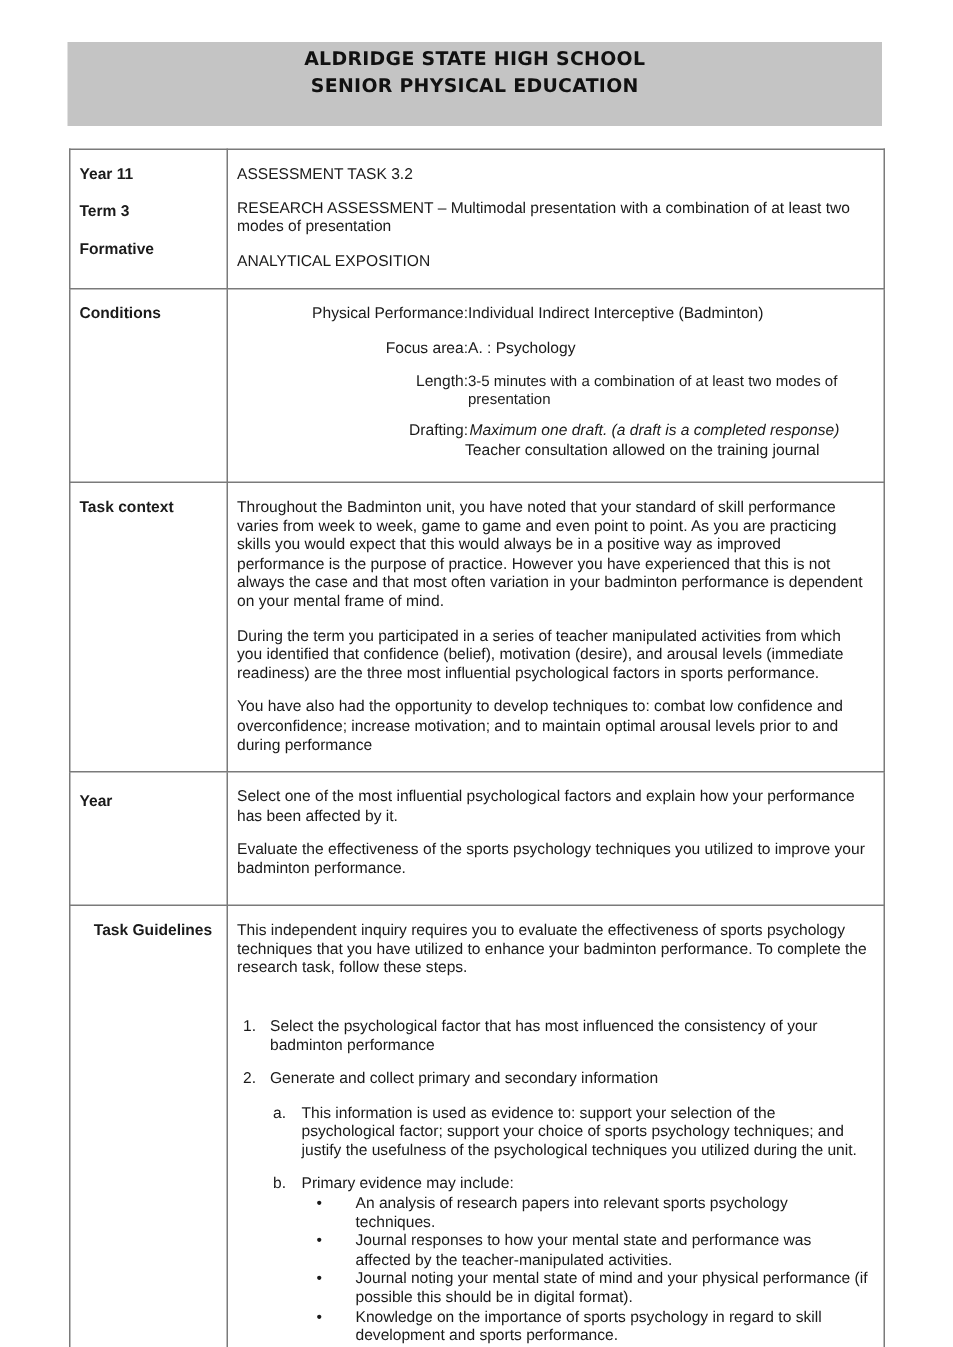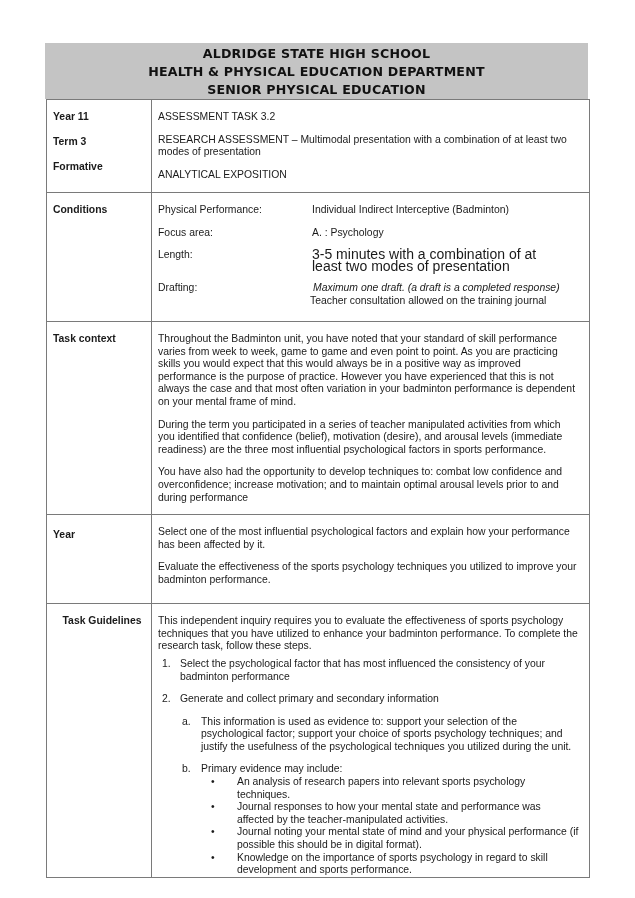--- a/index.html
+++ b/index.html
@@ -1,56 +1,55 @@
 <!DOCTYPE html>
 <html><head>
 <meta charset="utf-8">
 <style>
   html, body { margin: 0; padding: 0; background: #ffffff; }
   body {
     width: 635px; height: 898px; position: relative; overflow: hidden;
     font-family: "Liberation Sans", sans-serif; color: #1a1a1a;
   }
   .banner {
-    position: absolute; left: 45px; top: 43px; width: 543px; height: 56px;
+    position: absolute; left: 45px; top: 28px; width: 543px; height: 56px;
     background: #c4c4c4; text-align: center;
     font-family: "DejaVu Sans", sans-serif; font-weight: bold;
     font-size: 12.6px; line-height: 18px; color: #111; padding-top: 2px;
     box-sizing: border-box; letter-spacing: 0.2px;
   }
   .banner div { white-space: nowrap; }
   table.main {
     position: absolute; left: 46px; top: 99px; width: 544px;
     border-collapse: collapse; font-size: 10.4px; line-height: 12.6px;
   }
   table.main td {
     border: 1.2px solid #7a7a7a; vertical-align: top; padding: 0;
   }
   td.label { width: 98px; padding: 11px 0 0 6px !important; font-weight: bold; }
   td.content { padding: 11px 10px 0 6px !important; }
   .row-last td { border-bottom: none; }
   .lbl-line { margin-bottom: 12.4px; white-space: nowrap; }
   p { margin: 0 0 10px 0; }
   .cond-row { display: flex; margin-bottom: 10px; }
-  .cond-k { width: 154px; flex: none; }
+  .cond-k { width: 154px; flex: none; text-align: right; }
   .cond-v { flex: 1; }
-  .cond-v.small { font-size: 14px; line-height: 11.5px; }
+  .cond-v.small { font-size: 10px; line-height: 11.5px; }
   .num-item { display: flex; margin: 0 0 10px 0; padding-left: 4px; }
   .num-marker { width: 18px; flex: none; }
   .alpha-item { display: flex; margin: 0 0 10px 0; padding-left: 24px; }
   .alpha-marker { width: 19px; flex: none; }
   .bullet { display: flex; padding-left: 53px; }
   .bullet-marker { width: 26px; flex: none; }
 </style>
 </head>
 <body>
 
 <div class="banner">
   <div>ALDRIDGE STATE HIGH SCHOOL</div>
-  <div>HEALTH &amp; PHYSICAL EDUCATION DEPARTMENT</div>
   <div>SENIOR PHYSICAL EDUCATION</div>
 </div>
 
 <table class="main">
 
   <tbody>
       <tr>
     <td class="label" style="height:81px;">
       <div class="lbl-line">Year 11</div>
       <div class="lbl-line">Term 3</div>
@@ -103,21 +102,21 @@
         </td>
     <td class="content">
       <p>Select one of the most influential psychological factors and explain how your performance has been affected by it.</p>
       <p>Evaluate the effectiveness of the sports psychology techniques you utilized to improve your badminton performance.</p>
     </td>
   </tr>
 
   <tr class="row-last">
     <td class="label" style="height:258px;text-align:center;">Task Guidelines</td>
     <td class="content">
-      <p style="margin-bottom:5px;">This independent inquiry requires you to evaluate the effectiveness of sports psychology techniques that you have utilized to enhance your badminton performance. To complete the research task, follow these steps.</p>
+      <p style="margin-bottom:26px;">This independent inquiry requires you to evaluate the effectiveness of sports psychology techniques that you have utilized to enhance your badminton performance. To complete the research task, follow these steps.</p>
 
       <div class="num-item">
         <span class="num-marker">1.</span>
         <span>Select the psychological factor that has most influenced the consistency of your badminton performance</span>
       </div>
       <div class="num-item">
         <span class="num-marker">2.</span>
         <span>Generate and collect primary and secondary information</span>
       </div>
 

